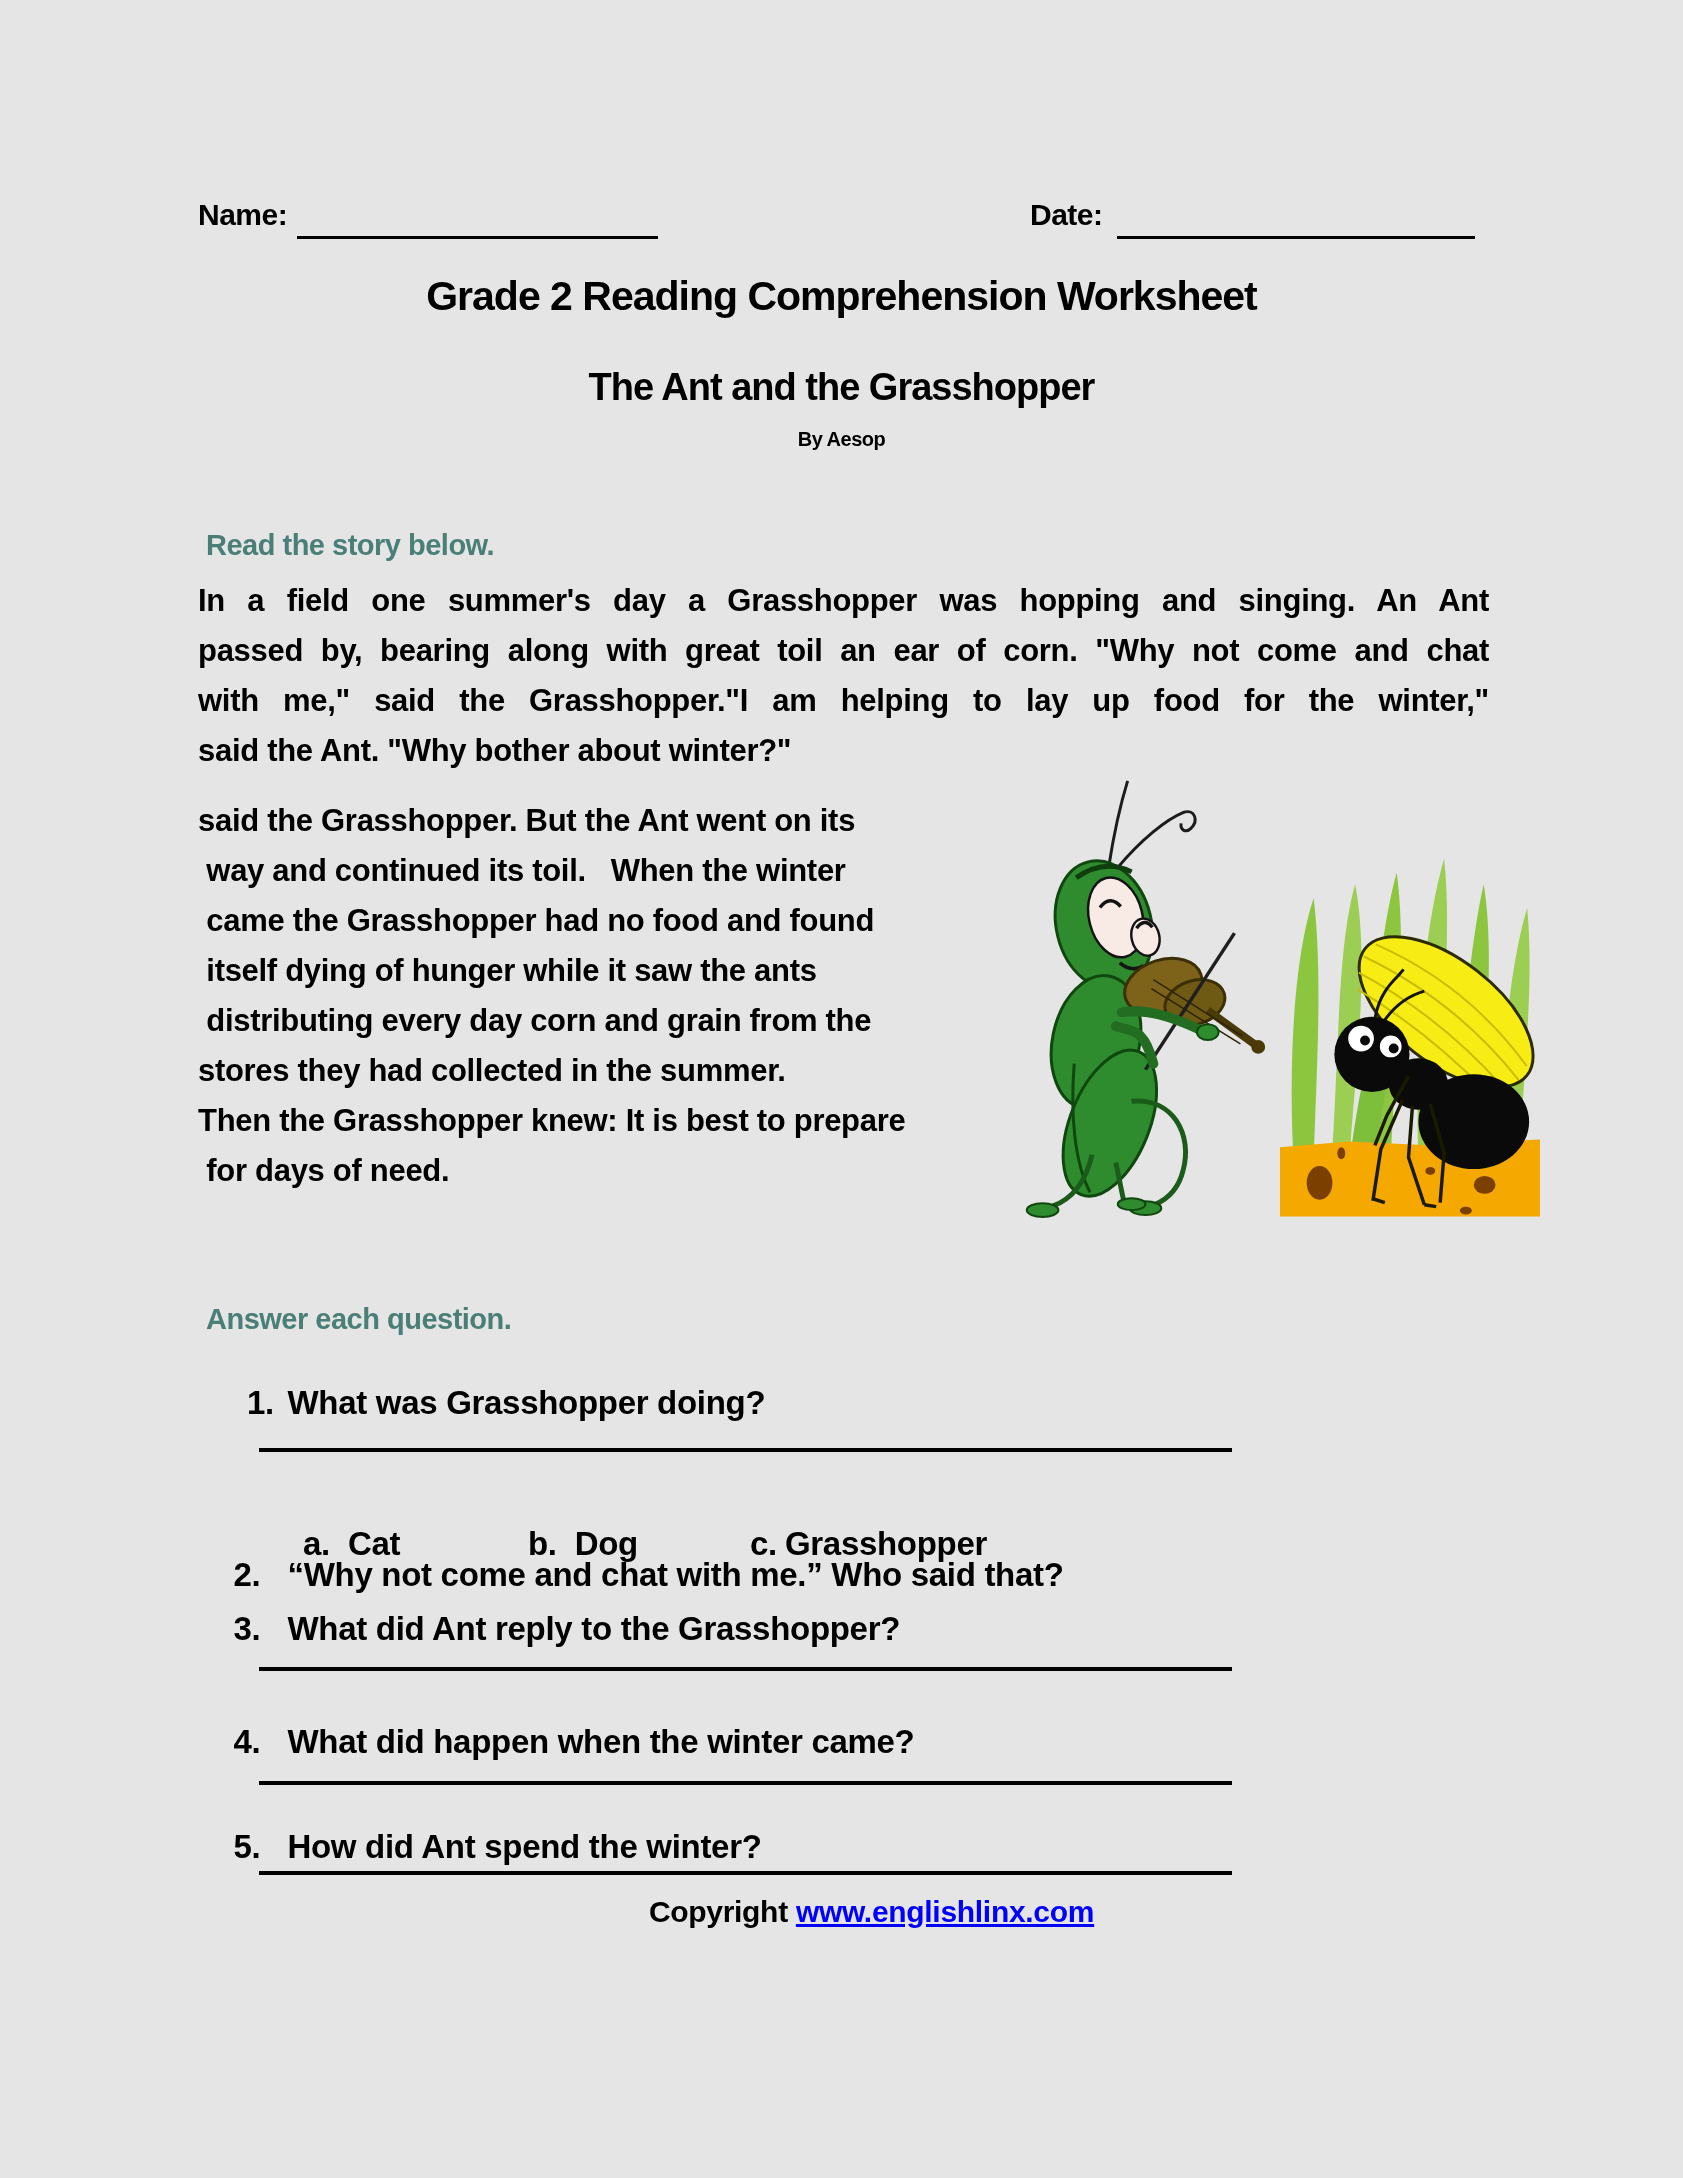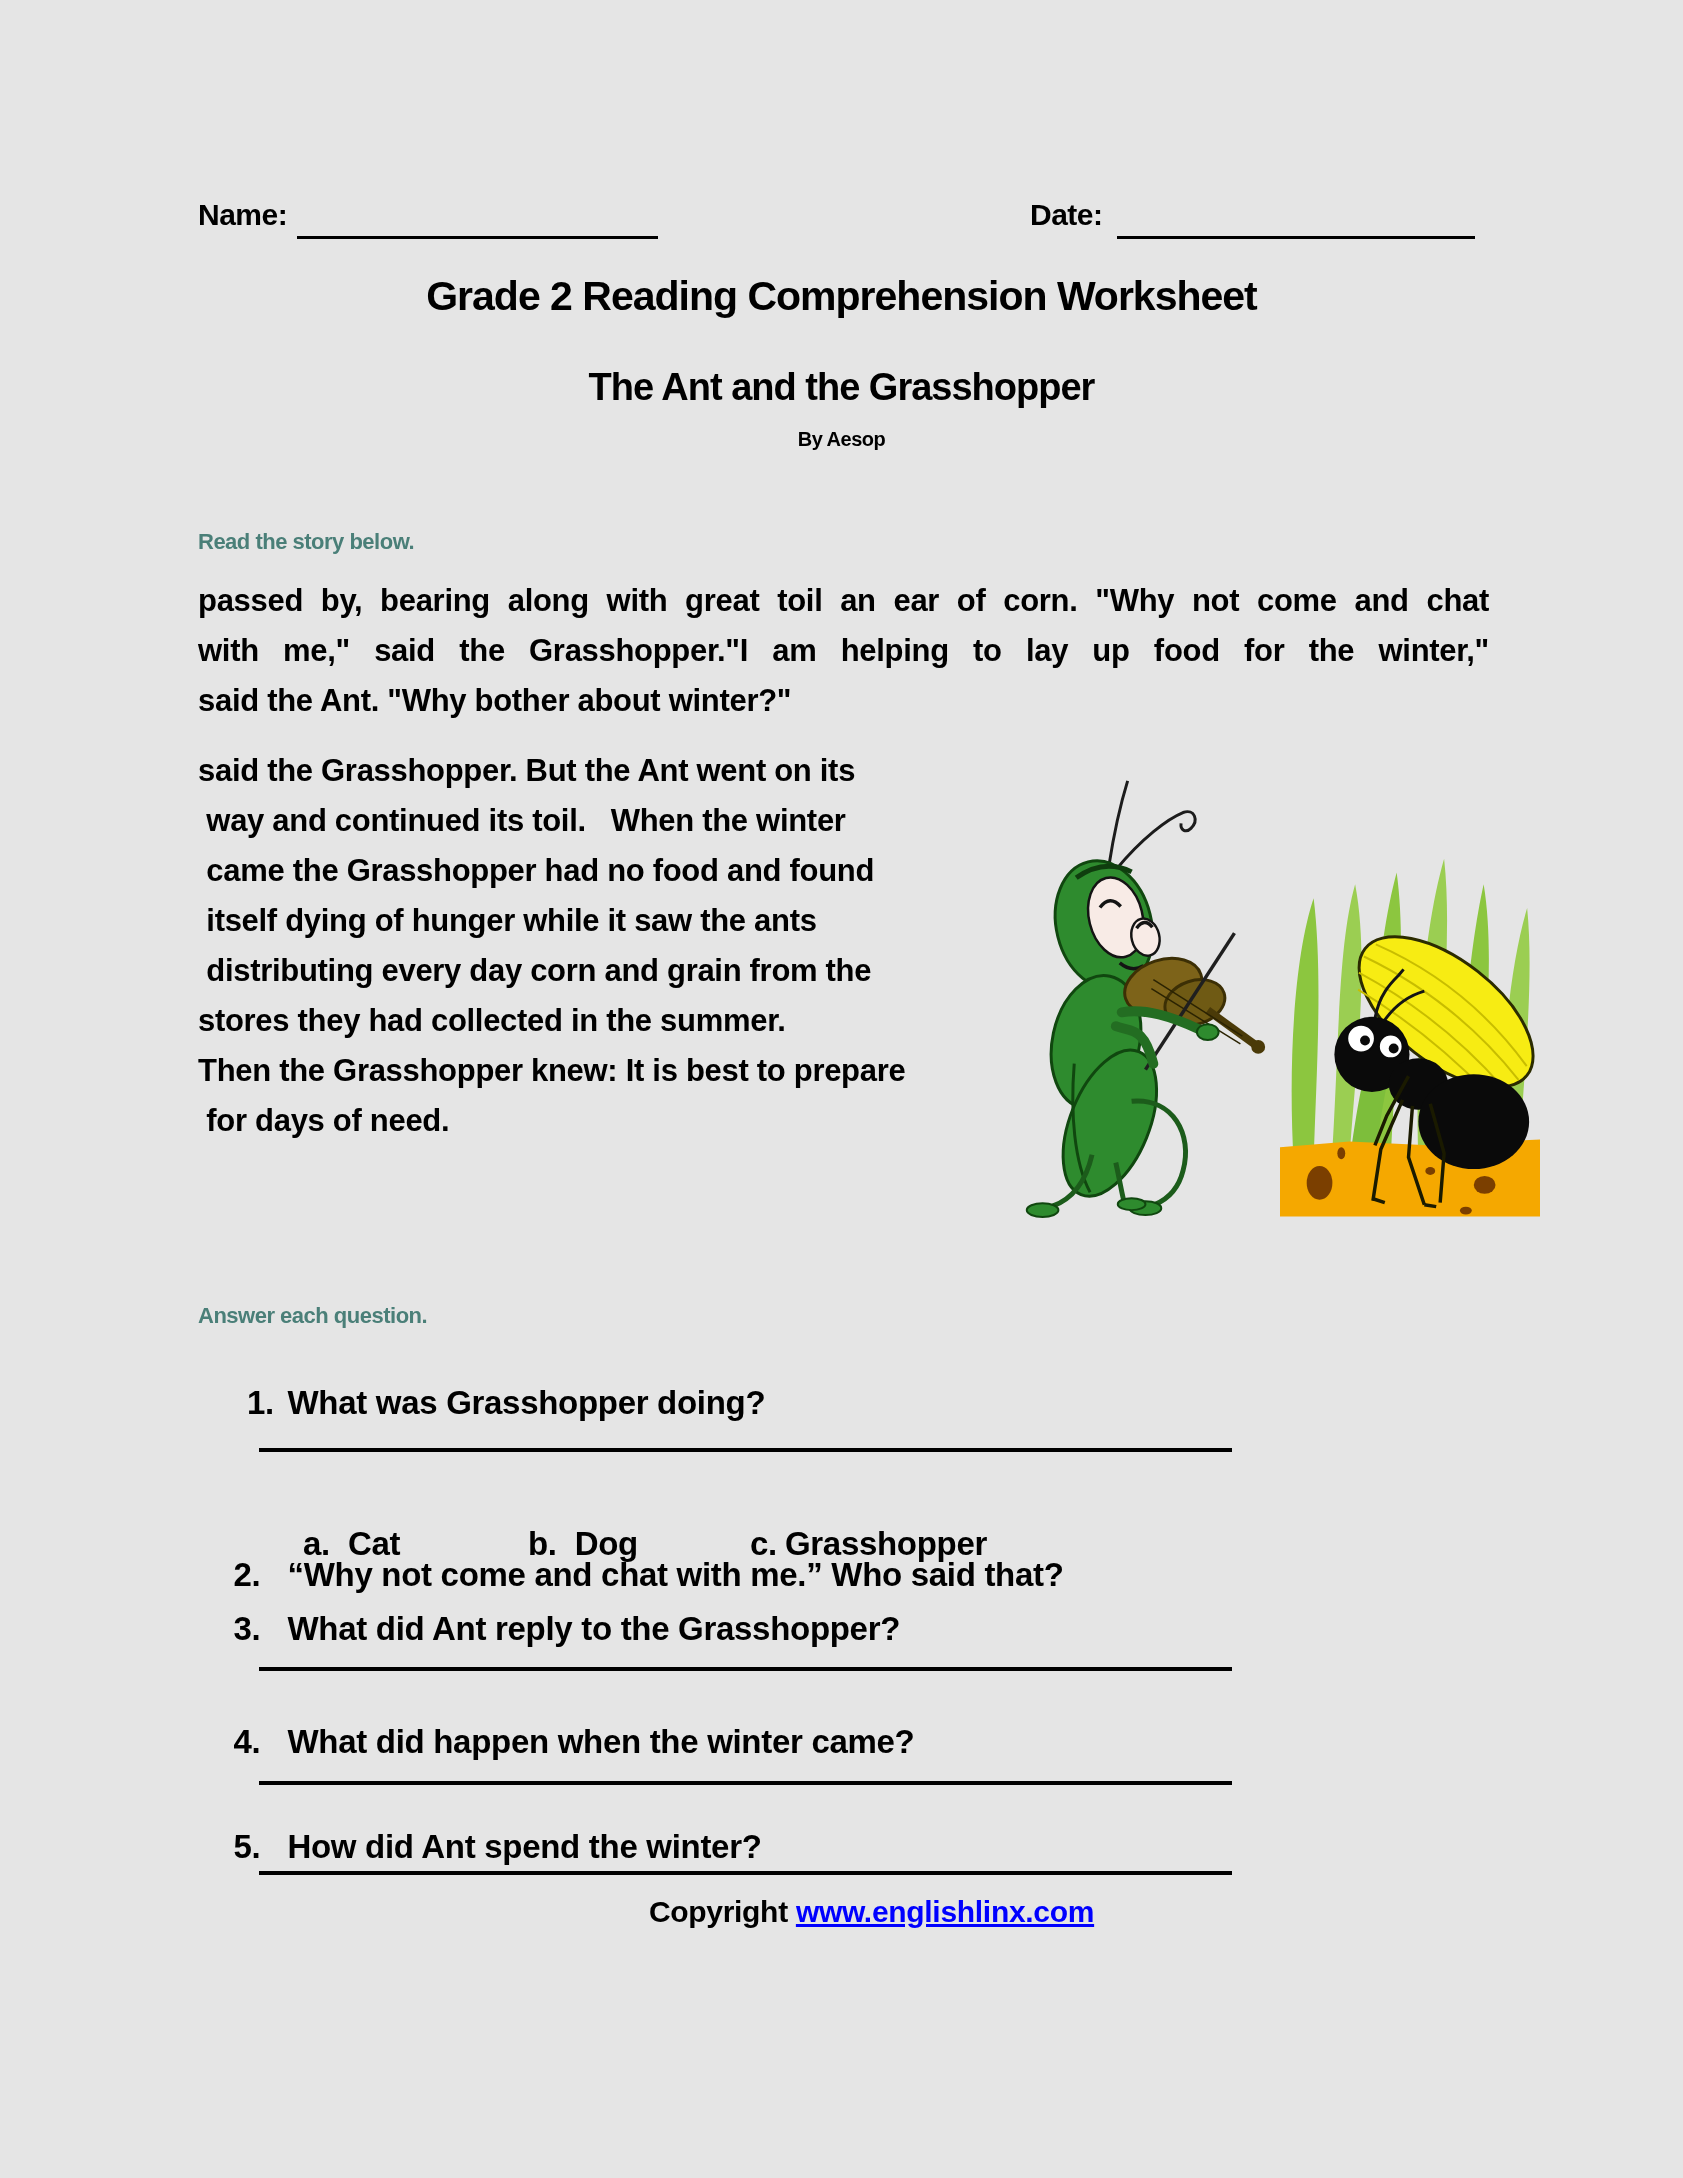--- a/index.html
+++ b/index.html
@@ -14,21 +14,21 @@
   }
   .abs{position:absolute;}
   
   .hdr-label{font-size:30px;letter-spacing:-0.5px;}
   .blank-line{border-bottom:3px solid #000;}
   .title{left:0;top:273px;width:1683px;text-align:center;font-size:41px;letter-spacing:-1px;}
   .subtitle{left:0;top:366px;width:1683px;text-align:center;font-size:38px;letter-spacing:-1px;}
   .byline{left:0;top:428px;width:1683px;text-align:center;font-size:20px;letter-spacing:-0.5px;}
   
   .teal{color:#4A7F78;}
-  .section-heading{font-size:22px;letter-spacing:-0.5px;}
+  .section-heading{font-size:29px;letter-spacing:-0.5px;margin-left:8px;}
   
   .story{left:198px;top:576px;width:1291px;font-size:31px;letter-spacing:-0.3px;}
   .story .sline{height:50px;line-height:50px;white-space:pre-wrap;}
   .story .just{text-align:justify;text-align-last:justify;width:1291px;}
   .story .gap-top{margin-top:20px;}
   
   .q-row{font-size:33px;letter-spacing:-0.3px;white-space:pre-wrap;}
   .q-num{display:inline-block;width:54px;}
   .ans-line{height:0;border-bottom:4px solid #000;width:973px;left:259px;}
   .choice-letter{display:inline-block;margin-right:18px;}
@@ -48,20 +48,21 @@
   <span class="abs hdr-label" style="left:1030px;top:198px;">Date:</span>
   <div class="abs blank-line" style="left:1117px;top:203px;width:358px;height:33px;"></div>
 
   <div class="abs title">Grade 2 Reading Comprehension Worksheet</div>
   <div class="abs subtitle">The Ant and the Grasshopper</div>
   <div class="abs byline">By Aesop</div>
 
   <div class="abs section-heading teal" style="left:198px;top:529px;">Read the story below.</div>
 
   <div class="abs story">
+    <div class="sline just">In a field one summer's day a Grasshopper was hopping and singing. An Ant</div>
     <div class="sline just">passed by, bearing along with great toil an ear of corn. "Why not come and chat</div>
     <div class="sline just">with me," said the Grasshopper."I am helping to lay up food for the winter,"</div>
     <div class="sline">said the Ant. "Why bother about winter?"</div>
     <div class="sline gap-top">said the Grasshopper. But the Ant went on its</div>
     <div class="sline"> way and continued its toil.   When the winter</div>
     <div class="sline"> came the Grasshopper had no food and found</div>
     <div class="sline"> itself dying of hunger while it saw the ants</div>
     <div class="sline"> distributing every day corn and grain from the</div>
     <div class="sline">stores they had collected in the summer.</div>
     <div class="sline">Then the Grasshopper knew: It is best to prepare</div>

